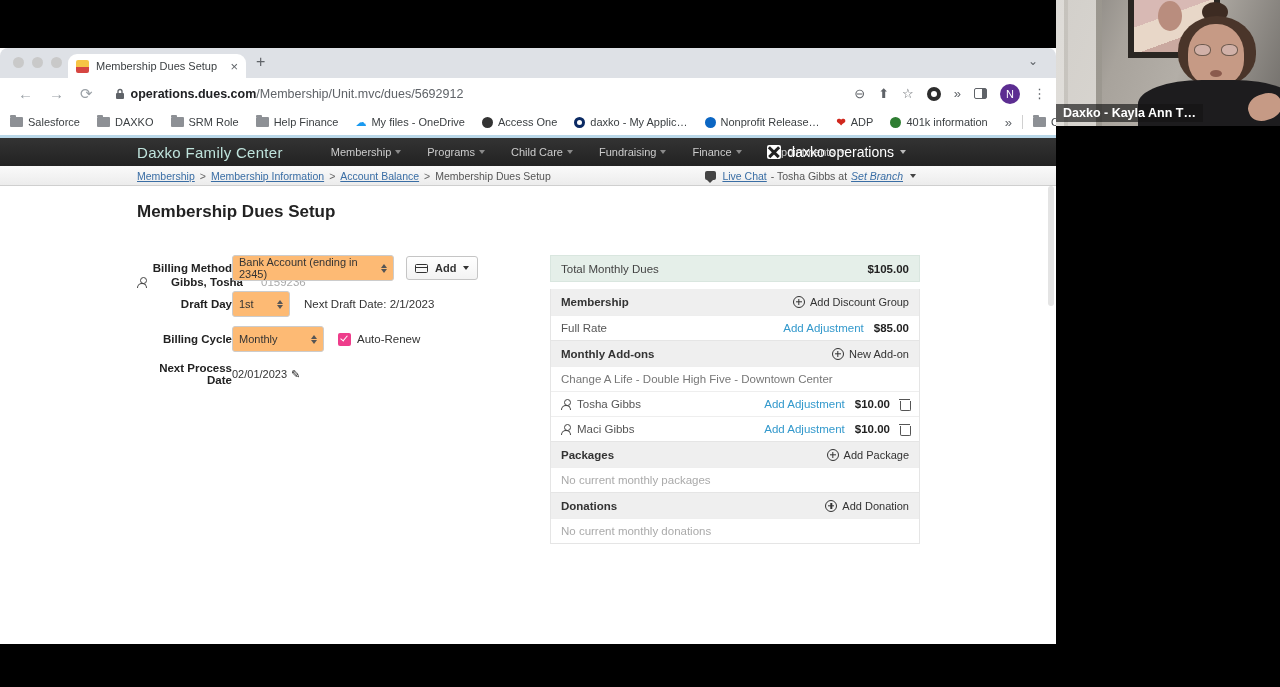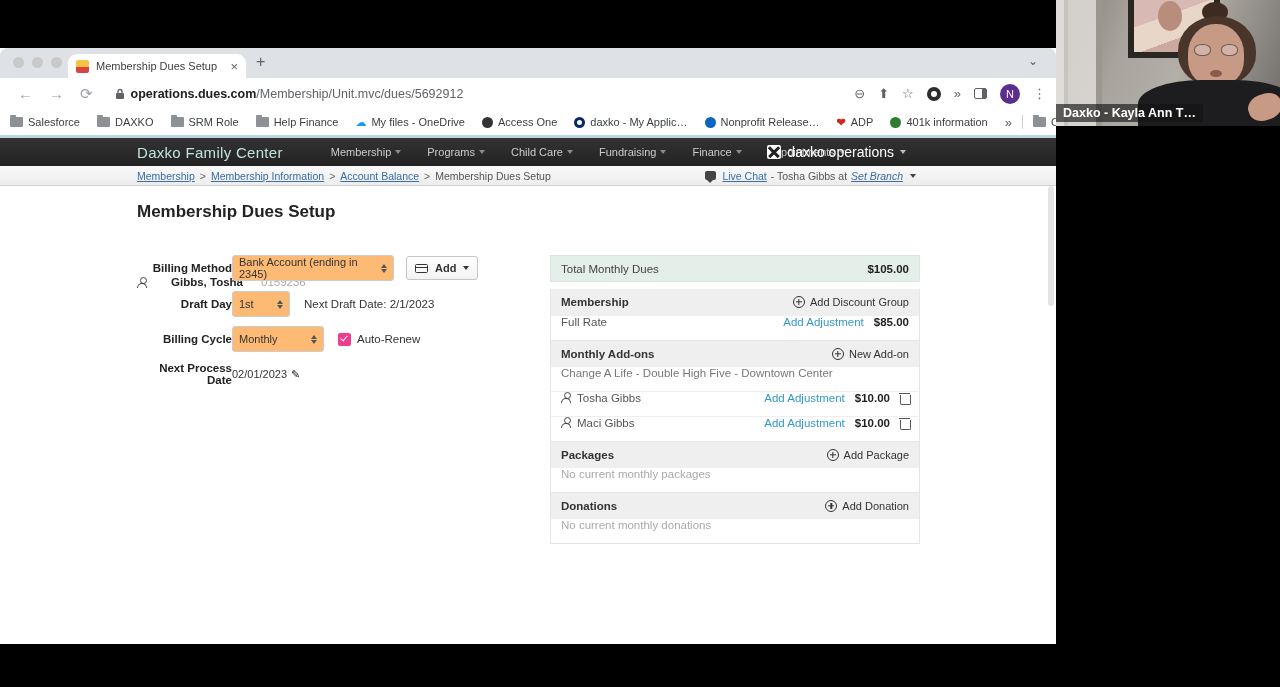--- a/index.html
+++ b/index.html
@@ -97,21 +97,21 @@
   .total-row .lab { color:#444; }
   .total-row .amt { margin-left:auto; font-weight:bold; color:#222; }
   .sections { margin-top:7px; border:1px solid #e5e5e5; border-top:none; }
   .sec-head { background:#efefef; border-top:1px solid #e5e5e5; height:26px; display:flex; align-items:center; padding:0 10px; }
   .sec-head .t { font-weight:bold; color:#333; }
   .sec-action { margin-left:auto; display:flex; align-items:center; gap:5px; color:#333; font-size:11px; }
   .cplus { width:12px; height:12px; border:1.3px solid #333; border-radius:50%; position:relative; }
   .cplus::before, .cplus::after { content:""; position:absolute; background:#333; left:50%; top:50%; }
   .cplus::before { width:6px; height:1.4px; transform:translate(-50%,-50%); }
   .cplus::after { width:1.4px; height:6px; transform:translate(-50%,-50%); }
-  .prow { background:#fff; border-top:1px solid #eee; min-height:25px; display:flex; align-items:flex-start; padding:0 10px; color:#555; }
+  .prow { background:#fff; border-top:1px solid #eee; min-height:25px; display:flex; align-items:center; padding:0 10px; color:#555; }
   .prow:first-child, .sec-head:first-child { border-top:none; }
   .prow .right { margin-left:auto; display:flex; align-items:center; gap:10px; }
   .adjust { color:#3399cc; }
   .amt { font-weight:bold; color:#222; }
   .muted { color:#aaa; }
   .person-ic { width:10px; height:11px; margin-right:6px; position:relative; flex:0 0 auto; }
   .person-ic::before { content:""; position:absolute; left:2.5px; top:0; width:5px; height:5px; border-radius:50%; border:1.3px solid #444; }
   .person-ic::after { content:""; position:absolute; left:0; bottom:0; width:8px; height:4px; border:1.3px solid #444; border-bottom:none; border-radius:5px 5px 0 0; }
   .trash { width:9px; height:11px; position:relative; }
   .trash::before { content:""; position:absolute; left:0; top:2px; width:9px; height:9px; border:1.2px solid #555; border-top:none; border-radius:0 0 2px 2px; }

